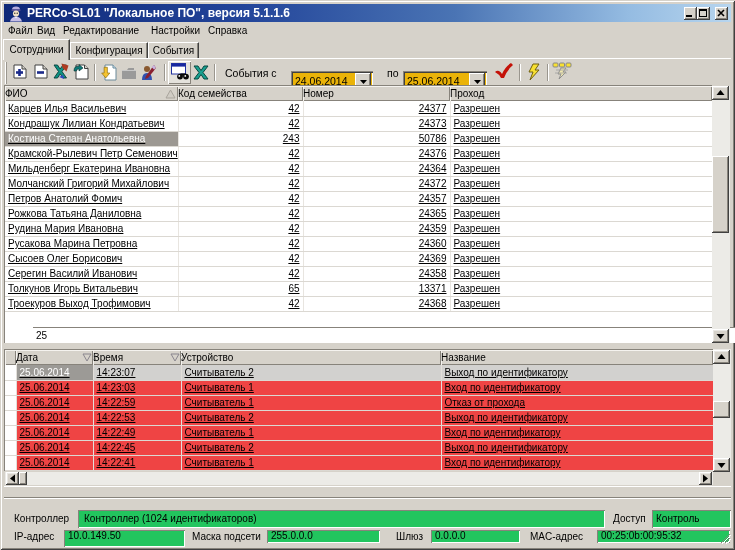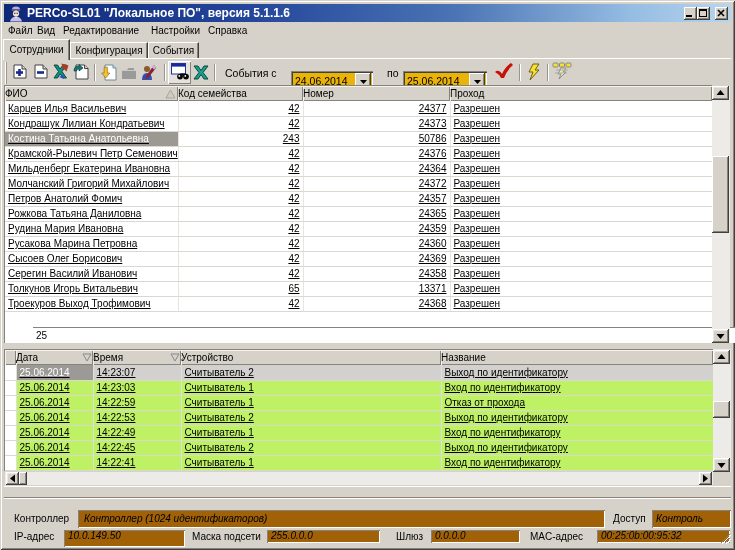--- a/index.html
+++ b/index.html
@@ -40,26 +40,26 @@
  box-shadow:inset 1px 1px 0 #f5f3ef, inset -1px -1px 0 #87837b;}
 .num{text-align:right;}
 .sel1{background:#9c9892;color:#fff;}
 
 .sb{position:absolute;background:#ecebe7;}
 .sbtn{position:absolute;background:#d6d2ca;
  box-shadow:inset -1px -1px 0 #404040, inset 1px 1px 0 #fff, inset -2px -2px 0 #87837b, inset 2px 2px 0 #e9e7e3;}
 .thumb{position:absolute;background:#d6d2ca;
  box-shadow:inset -1px -1px 0 #404040, inset 1px 1px 0 #fff, inset -2px -2px 0 #87837b;}
 
-#grid2{left:4px;top:349px;width:709px;height:122px;background:#bef264;border-top:1px solid #87837b;border-left:1px solid #87837b;}
+#grid2{left:4px;top:349px;width:709px;height:122px;background:#ef4444;border-top:1px solid #87837b;border-left:1px solid #87837b;}
 #t2 td{border-right:1px solid #e2dfda;border-bottom:1px solid #dbd8d2;}
 .selRow td{background:#d2d1cf;}
 .selDate{background:#9c9a96 !important;color:#fff;}
 
-.sunk{position:absolute;box-shadow:inset 1px 1px 0 #87837b, inset -1px -1px 0 #fff;background:#a16207;font-style:italic;}
+.sunk{position:absolute;box-shadow:inset 1px 1px 0 #87837b, inset -1px -1px 0 #fff;background:#22c55e;}
 .lbl{position:absolute;}
 </style></head>
 <body>
 <div id="win">
 
 <div id="title" class="abs">
  <svg class="abs" style="left:4px;top:1px" width="16" height="17" viewBox="0 0 16 17">
   <path d="M4 4.5 Q4 1.5 8 1.5 Q12 1.5 12 4.5 z" fill="#b6aede"></path>
   <rect x="3.4" y="4.2" width="9.2" height="1.8" rx="0.9" fill="#5a5296"></rect>
   <circle cx="8" cy="8.6" r="3.1" fill="#f2e2c6"></circle>
@@ -210,21 +210,21 @@
               <td class="num">24377</td>
               <td>Разрешен</td>
             </tr>
             <tr>
               <td>Кондрашук Лилиан Кондратьевич</td>
               <td class="num">42</td>
               <td class="num">24373</td>
               <td>Разрешен</td>
             </tr>
             <tr>
-              <td class="sel1">Костина Татьяна Анатольевна</td>
+              <td class="sel1">Костина Степан Анатольевна</td>
               <td class="num">243</td>
               <td class="num">50786</td>
               <td>Разрешен</td>
             </tr>
             <tr>
               <td>Крамской-Рылевич Петр Семенович</td>
               <td class="num">42</td>
               <td class="num">24376</td>
               <td>Разрешен</td>
             </tr>

